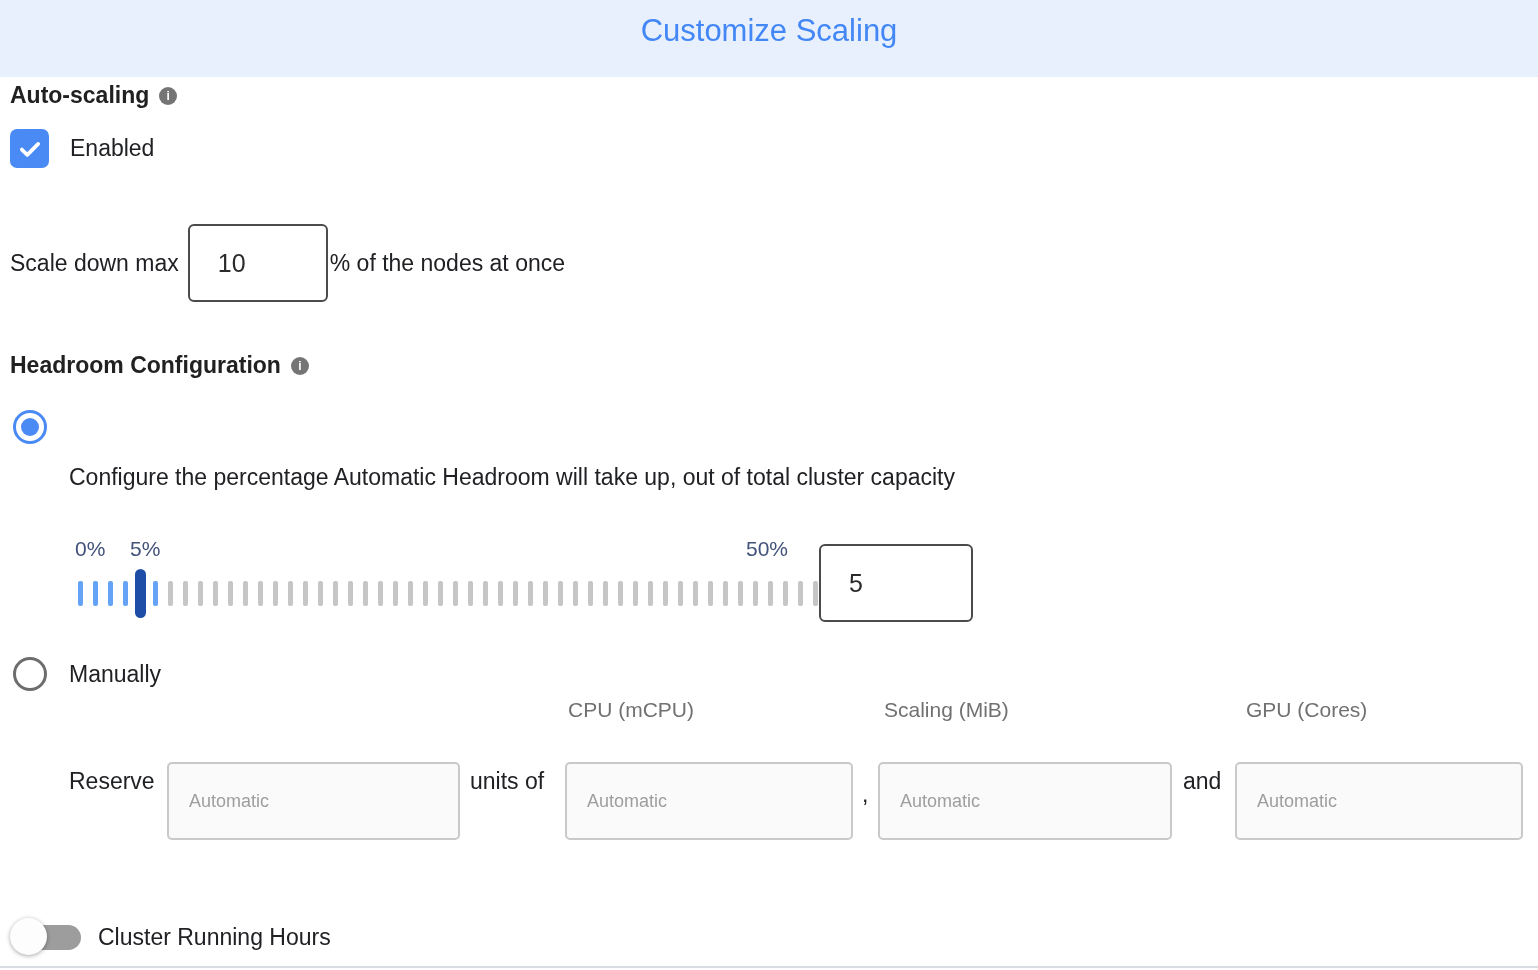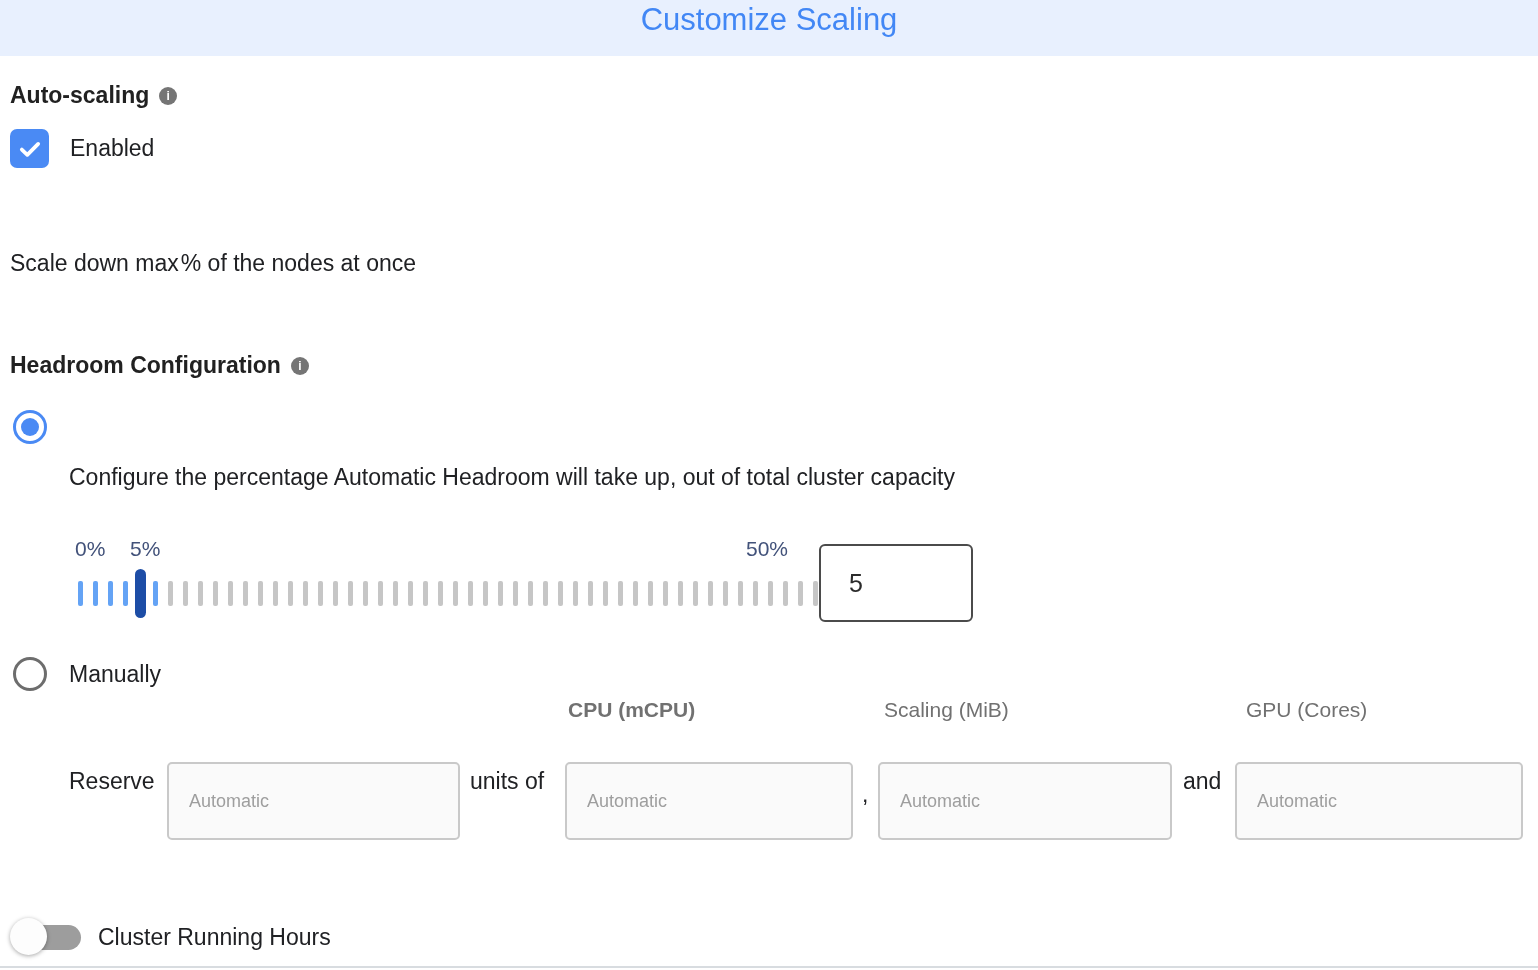--- a/index.html
+++ b/index.html
@@ -1,21 +1,21 @@
 <!DOCTYPE html>
 <html><head>
 <meta charset="utf-8">
 <style>
   * { margin:0; padding:0; box-sizing:border-box; }
   html,body { width:1538px; height:970px; background:#ffffff; overflow:hidden;
     font-family:"Liberation Sans","DejaVu Sans",sans-serif; color:#202124; }
   #frame { position:relative; width:1538px; height:970px; background:#ffffff; }
 
   
-  .header-band { position:absolute; left:0; top:0; width:1538px; height:56px;
+  .header-band { position:absolute; left:0; top:0; width:1538px; height:77px;
     background:#e8f0fe; display:flex; justify-content:center; align-items:center; }
   .header-title { color:#4287f5; font-size:31px; font-weight:400; padding-bottom:16px; }
 
   .section-label-row { position:absolute; left:10px; display:flex; align-items:center; gap:10px; }
   .section-label { font-size:23px; font-weight:700; color:#212121; }
   .info-icon { width:18px; height:18px; border-radius:50%; background:#757575; color:#ffffff;
     font-size:12px; font-weight:700; display:flex; align-items:center; justify-content:center;
     line-height:1; cursor:pointer; }
 
   
@@ -93,20 +93,21 @@
     <div class="checkbox">
       <svg viewBox="0 0 24 24">
         <path d="M5 12.5 L9.7 17 L19 7.6" fill="none" stroke="#ffffff" stroke-width="3.2" stroke-linecap="round" stroke-linejoin="round"></path>
       </svg>
     </div>
     <span class="checkbox-label">Enabled</span>
   </div>
 
   <div class="scaledown-row">
     <span class="scaledown-prefix">Scale down max</span>
+    <input class="num-input" type="text" value="10" style="">
     <span class="scaledown-suffix">% of the nodes at once</span>
   </div>
 
   <div class="section-label-row" style="top:352px;">
     <span class="section-label">Headroom Configuration</span>
     <span class="info-icon">i</span>
   </div>
 
   <div class="radio-row" style="top:410px;">
     <div class="radio selected">
@@ -170,21 +171,21 @@
       <div class="tick gray"></div>
       <div class="tick gray"></div>
     </div>
   <input class="num-input headroom-value-input" type="text" value="5" style="">
 
   <div class="radio-row" style="top:657px;">
     <div class="radio unselected"></div>
     <span class="radio-label">Manually</span>
   </div>
 
-  <span class="col-header" style="left:568px;font-weight:bold;">CPU (mCPU)</span>
+  <span class="col-header" style="left:568px;">CPU (mCPU)</span>
   <span class="col-header" style="left:884px;">Scaling (MiB)</span>
   <span class="col-header" style="left:1246px;">GPU (Cores)</span>
 
   <div class="reserve-row-item" style="left:69px;">Reserve</div>
   <input class="auto-input" style="left: 167px; width: 293px;" type="text" placeholder="Automatic">
   <div class="reserve-row-item" style="left:470px;">units of</div>
   <input class="auto-input" style="left: 565px; width: 288px;" type="text" placeholder="Automatic">
   <div class="reserve-row-item separator-low" style="left:862px;">,</div>
   <input class="auto-input" style="left: 878px; width: 294px;" type="text" placeholder="Automatic">
   <div class="reserve-row-item" style="left:1183px;">and</div>

